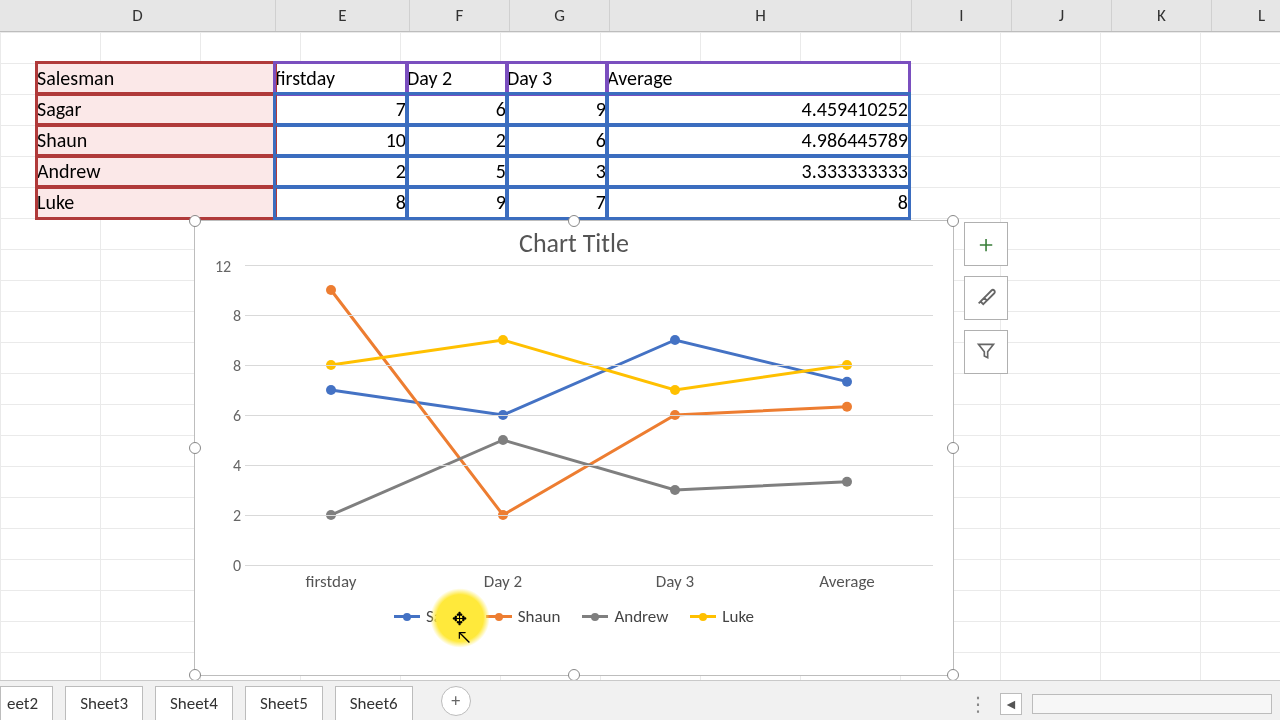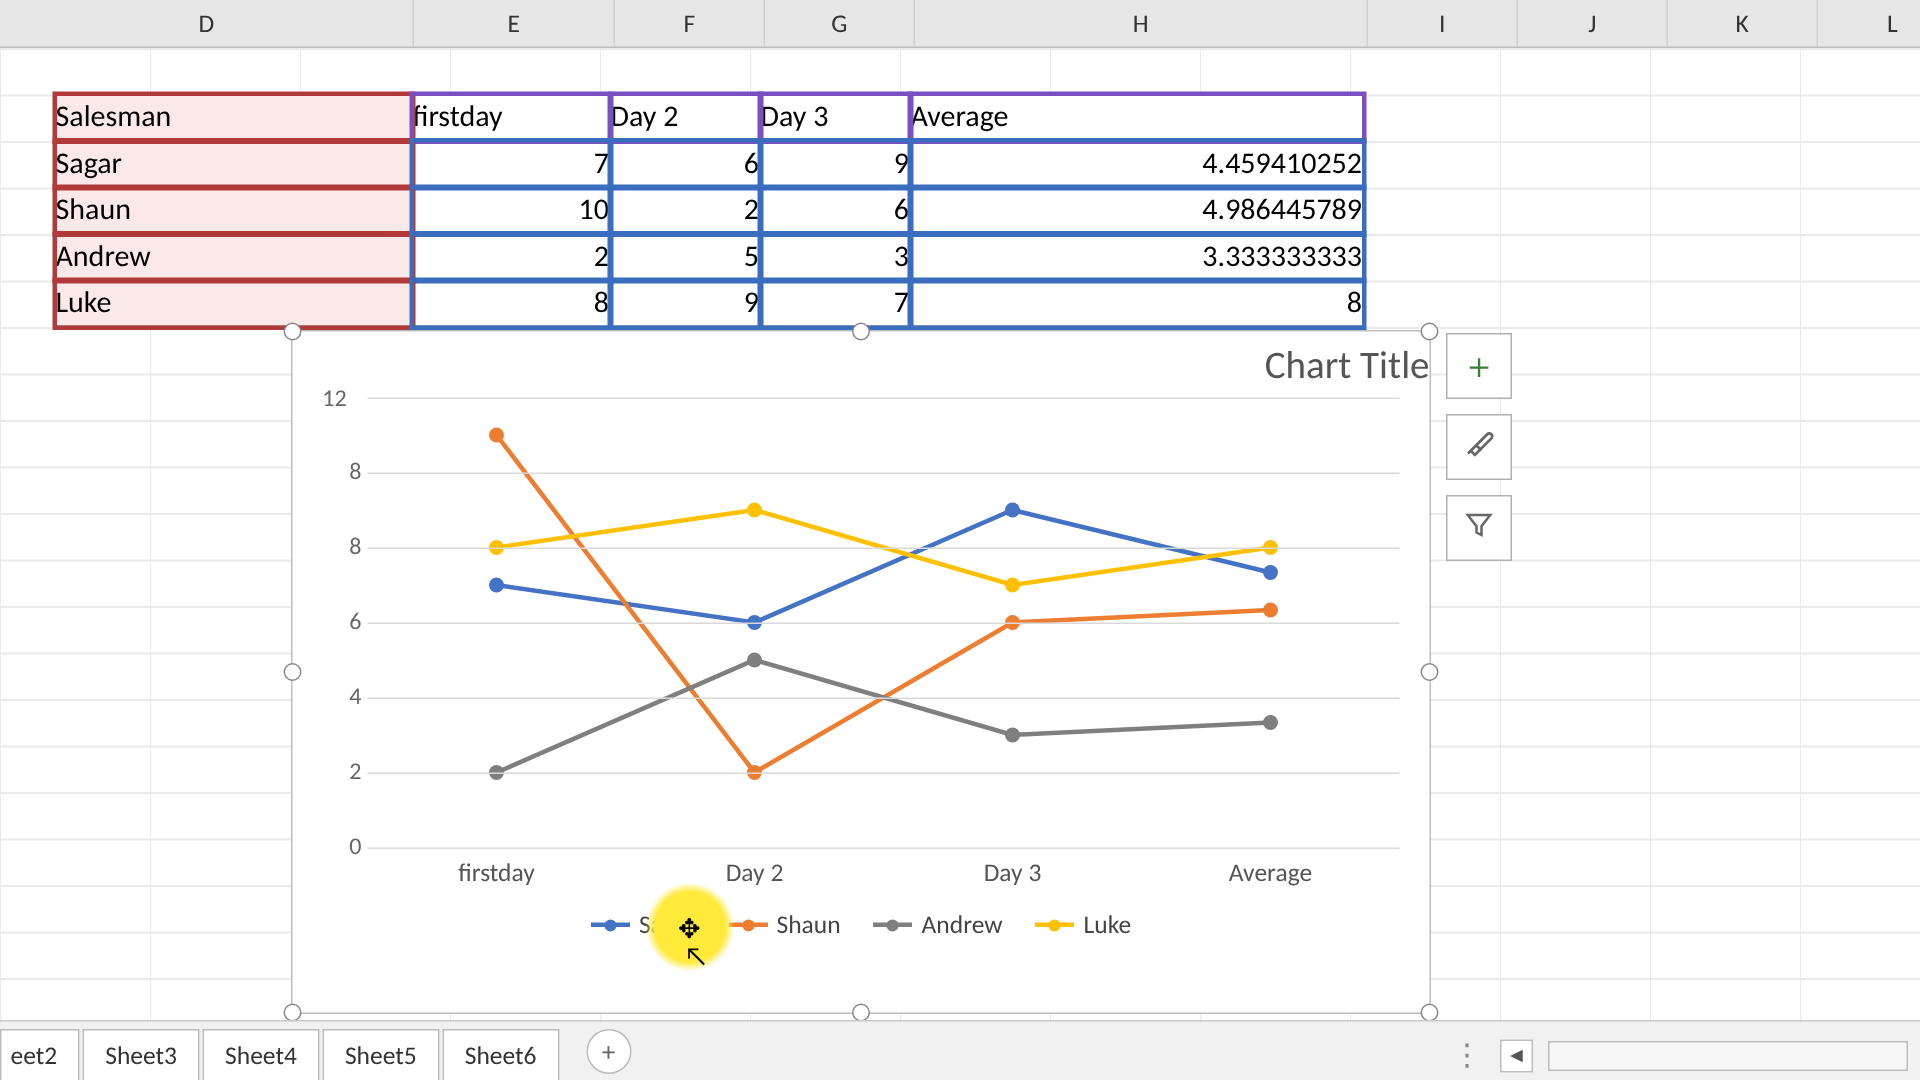--- a/index.html
+++ b/index.html
@@ -91,21 +91,21 @@
     width: 12px; height: 12px;
     border: 1px solid #888;
     background: #fff;
     border-radius: 50%;
   }
   .h-tl { top:-6px; left:-6px;} .h-tc{top:-6px; left:50%; margin-left:-6px;} .h-tr{top:-6px; right:-6px;}
   .h-ml { top:50%; left:-6px; margin-top:-6px;} .h-mr{top:50%; right:-6px; margin-top:-6px;}
   .h-bl { bottom:-6px; left:-6px;} .h-bc{bottom:-6px; left:50%; margin-left:-6px;} .h-br{bottom:-6px; right:-6px;}
 
   .chart-title {
-    text-align:right;
+    text-align:center;
     font-size: 26px;
     color:#555;
     padding: 6px 0 2px 0;
   }
   .plot {
     position: relative;
     margin: 4px 20px 0 50px;
     height: 300px;
   }
   .gridline {
@@ -165,21 +165,21 @@
     background:#f1f1f1;
     border-top:1px solid #c9c9c9;
     display:flex; align-items:flex-end;
     padding-left:0;
   }
   .tab {
     border:1px solid #bcbcbc;
     border-bottom:none;
     padding:6px 14px;
     background:#fff;
-    margin-right:2px;
+    margin-right:12px;
     font-size:17px; color:#333;
     border-radius: 0 0 0 0;
   }
   .tab.cut { padding-left:6px; }
   .tab-add {
     width:30px; height:30px;
     border:1px solid #bcbcbc; border-radius:50%;
     margin:0 0 4px 16px;
     display:flex; align-items:center; justify-content:center;
     font-size:18px; color:#666; background:#fff;

